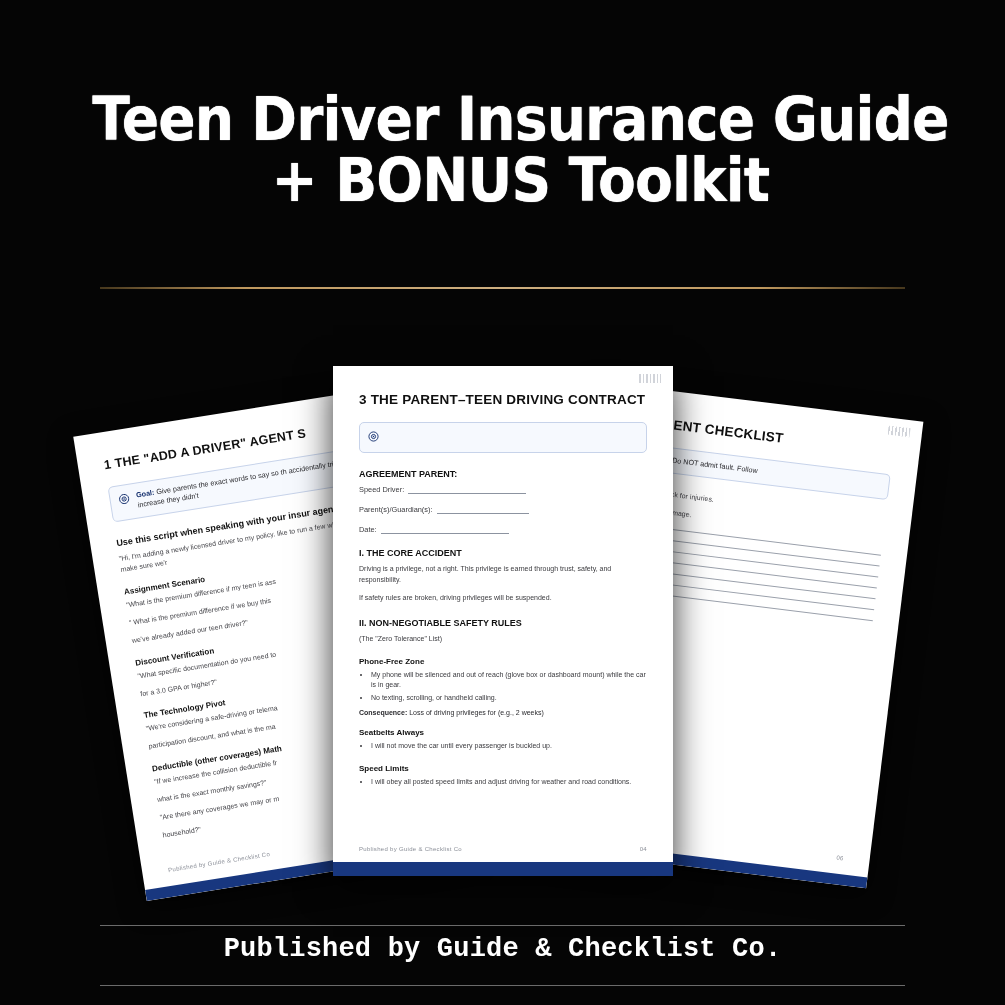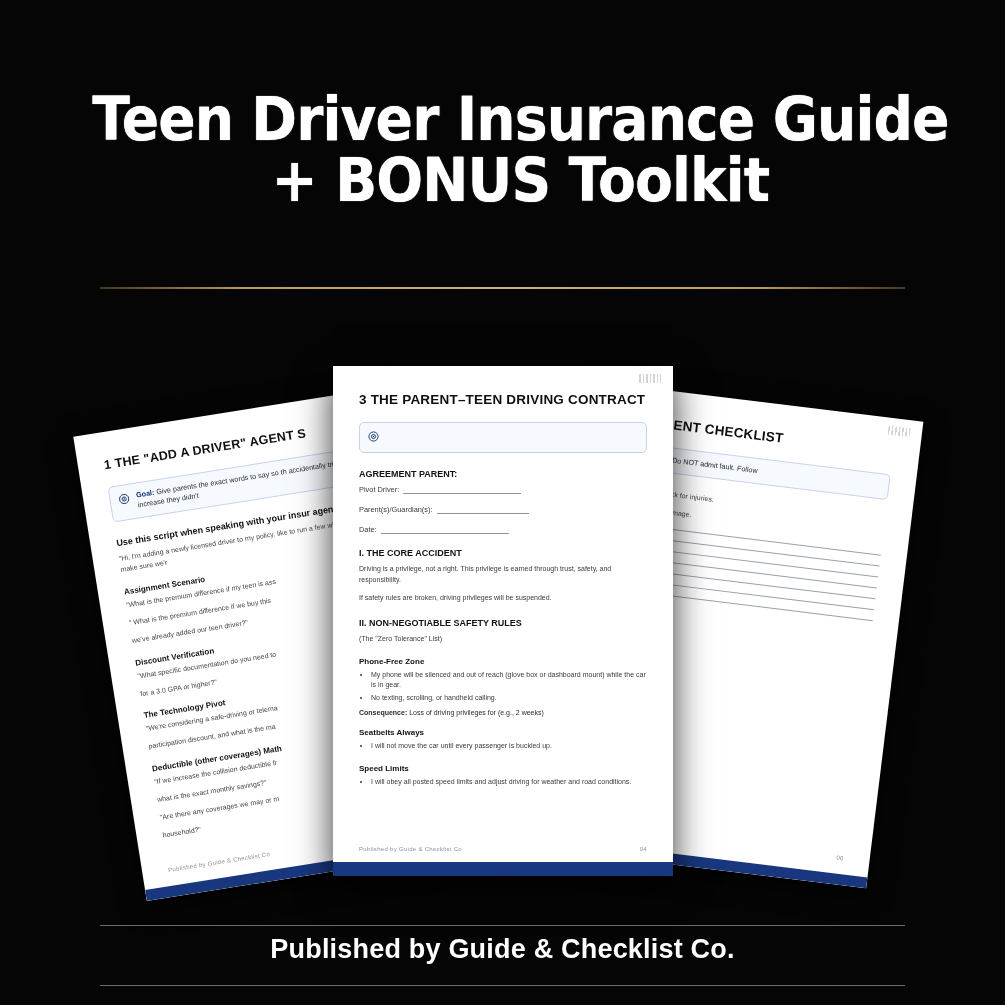--- a/index.html
+++ b/index.html
@@ -34,21 +34,21 @@
     background:linear-gradient(to right,#4a3a1e 0%, #c9a063 18%, #d8b887 50%, #c9a063 82%, #4a3a1e 100%);
     opacity:.95;
   }
 
   
   .foot-rule-top { position:absolute; left:100px; top:925px; width:805px; height:1px; background:#6b6b6b; }
   .foot-rule-bot { position:absolute; left:100px; top:985px; width:805px; height:1px; background:#6b6b6b; }
   .foot-text {
     position:absolute; left:0; top:934px; width:1005px; text-align:center;
     color:#ffffff; font-size:27px; font-weight:bold; letter-spacing:.2px;
-    font-family:Liberation Sans, sans-serif;
+    font-family:Liberation Mono, monospace;
   }
 
   
   .stage { position:absolute; left:0; top:330px; width:1005px; height:570px; }
 
   .page {
     position:absolute;
     background:#ffffff;
     box-shadow:0 6px 26px rgba(0,0,0,.75);
     overflow:hidden;
@@ -216,21 +216,21 @@
               <circle cx="12" cy="12" r="10" fill="none" stroke="#15306e" stroke-width="2"></circle>
               <circle cx="12" cy="12" r="4.5" fill="none" stroke="#15306e" stroke-width="2"></circle>
               <circle cx="12" cy="12" r="1.6" fill="#15306e"></circle>
             </svg>
         </span>
       </div>
 
       <div class="h2">AGREEMENT PARENT:</div>
 
       <div class="fieldline">
-        <span>Pivot Driver:</span><span class="dots"></span>
+        <span>Speed Driver:</span><span class="dots"></span>
       </div>
       <div class="fieldline">
         <span>Parent(s)/Guardian(s):</span><span class="dots" style="width:92px"></span>
       </div>
       <div class="fieldline">
         <span>Date:</span><span class="dots" style="width:128px"></span>
       </div>
 
       <div class="h2">I. THE CORE ACCIDENT</div>
       <div class="p">Driving is a privilege, not a right. This privilege is earned through trust, safety, and responsibility.</div>

